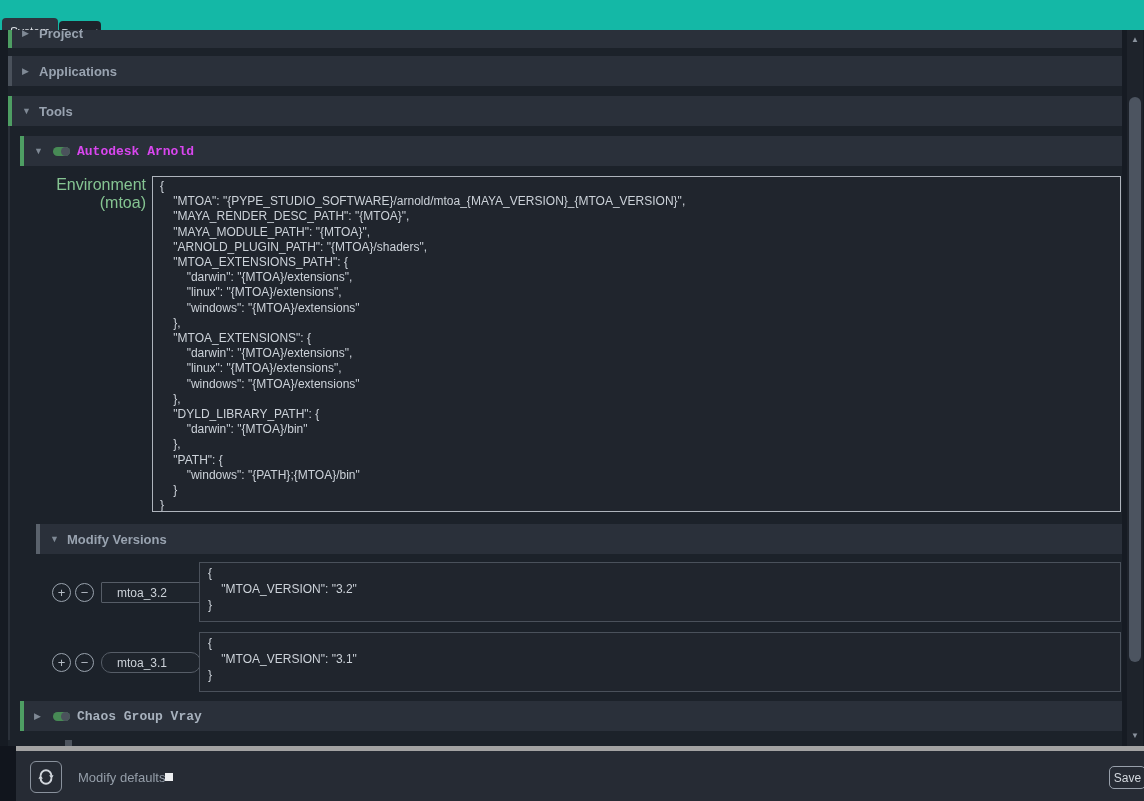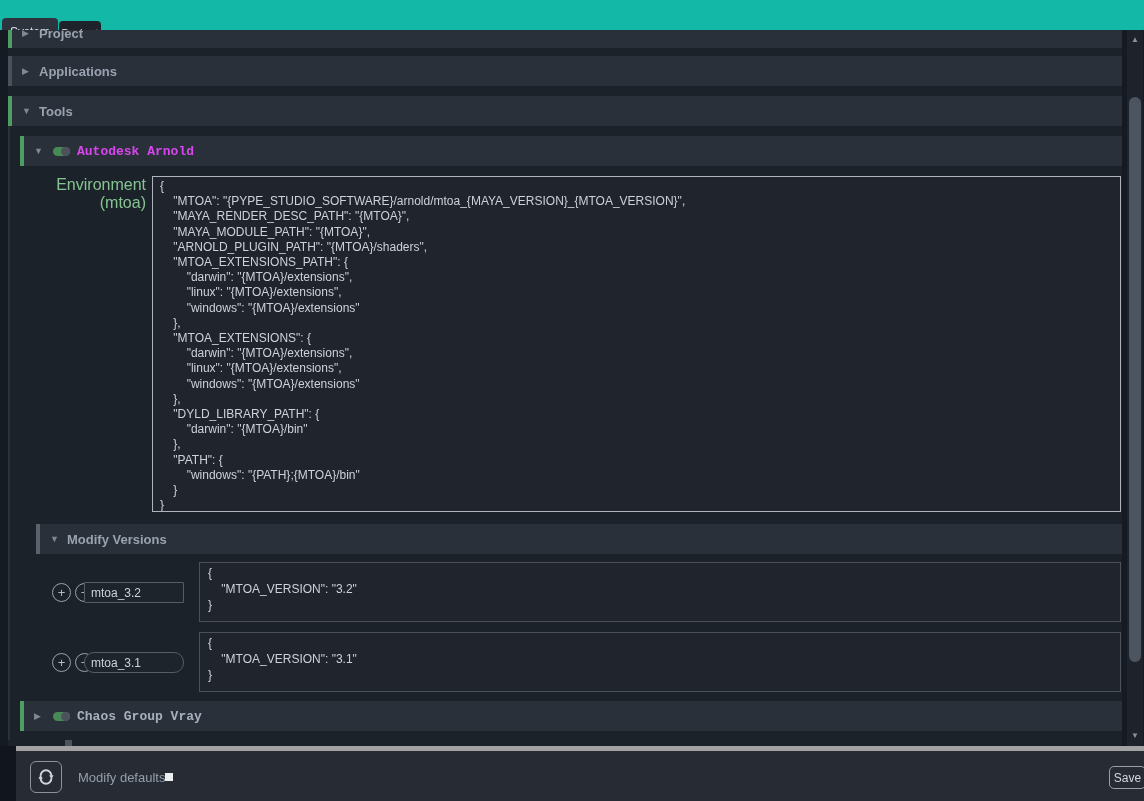--- a/index.html
+++ b/index.html
@@ -36,22 +36,22 @@
     font-size:12px; resize:none; overflow:hidden; outline:none; white-space:pre;
   }
   .env-area { left:152px; top:146px; width:969px; height:336px; line-height:15.2px;
               border:1px solid #aeb4bc; padding:2px 7px; }
   .ver-area { left:199px; width:922px; height:60px; line-height:16px;
               border:1px solid #4a515b; padding:2px 8px; }
   
   .circle-btn { position:absolute; width:19px; height:19px; border-radius:50%; border:1px solid #99a2ad;
                 background:transparent; color:#b6bdc6; font-size:13px; line-height:16px;
                 display:flex; align-items:center; justify-content:center; padding:0; }
-  input.ver-name { position:absolute; left:84px; width:100px; height:21px; background:#1e242c;
-                   border:1px solid #565d67; color:#ccd2d9; font-size:12px; padding:0 6px;
+  input.ver-name { position:absolute; left:101px; width:100px; height:21px; background:#1e242c;
+                   border:1px solid #565d67; color:#ccd2d9; font-size:12px; padding:0 15px;
                    font-family:"Liberation Sans", sans-serif; outline:none; border-radius:1px; }
   .sliver { position:absolute; left:65px; top:710px; width:7px; height:6px; background:#4d545e; }
   
   .scrollbar { position:absolute; left:1127px; top:0; width:16px; height:716px; background:#1e232b; }
   .sb-arrow { position:absolute; left:0; width:16px; height:14px; color:#8a929d; font-size:8px;
               display:flex; align-items:center; justify-content:center; }
   .sb-up { top:2px; } .sb-down { bottom:4px; }
   .sb-thumb { position:absolute; left:2px; top:67px; width:12px; height:565px; background:#4c5460; border-radius:6px; }
   
   .footer { position:absolute; left:16px; top:746px; width:1144px; height:55px; background:#262b34;

